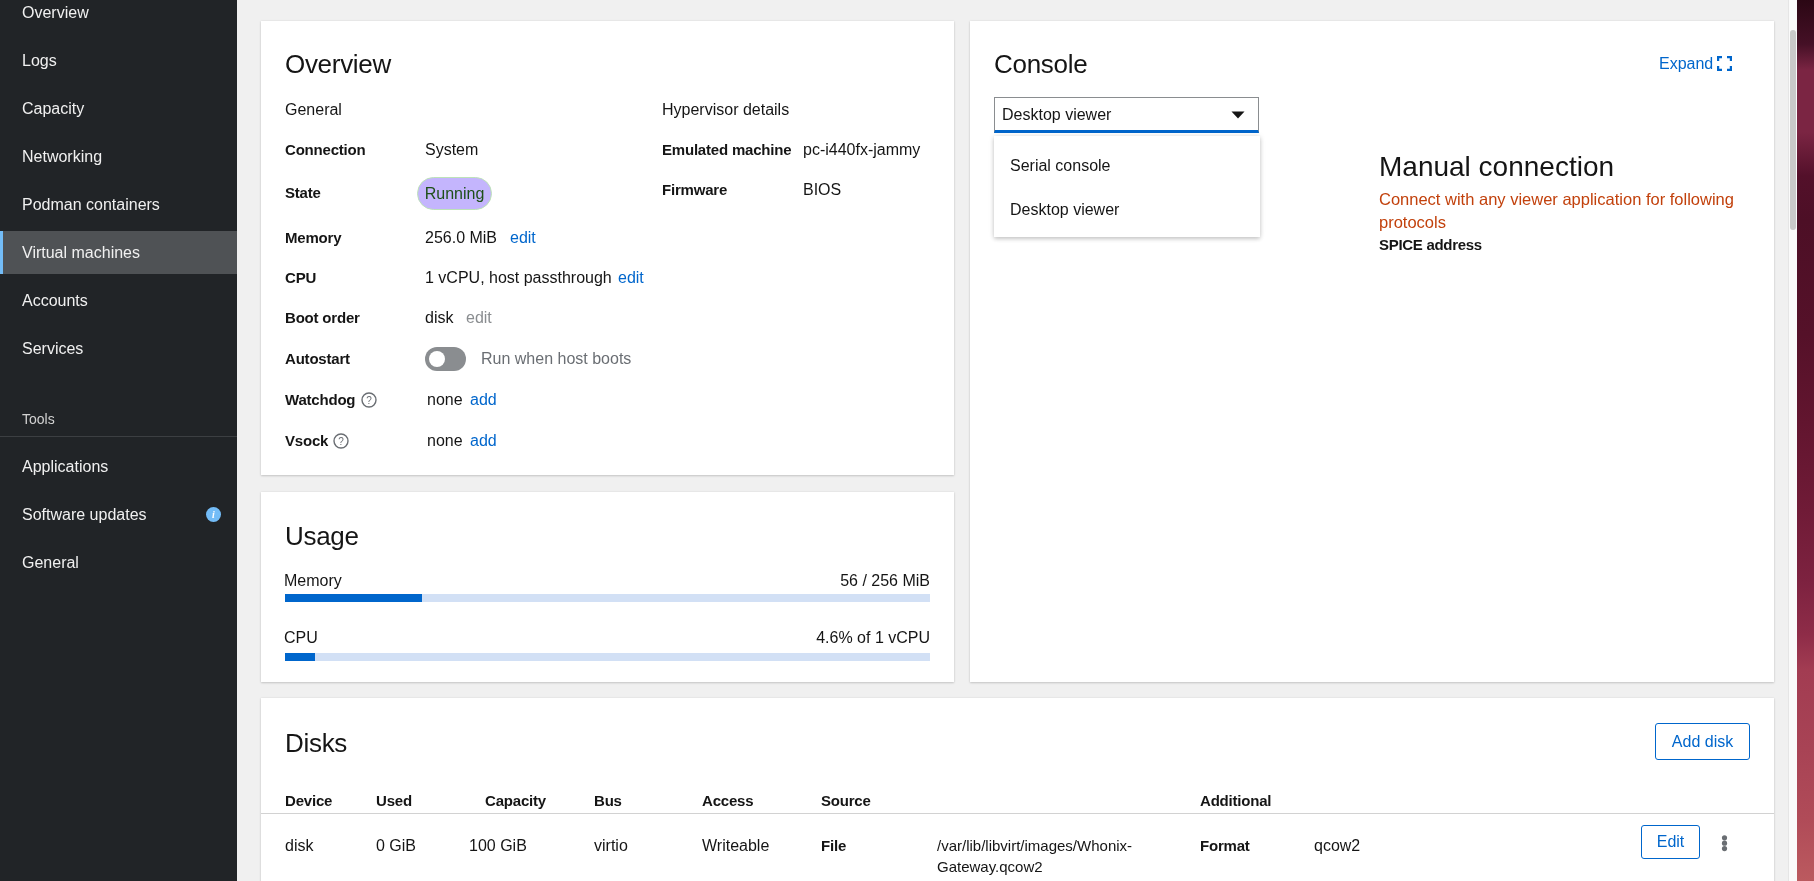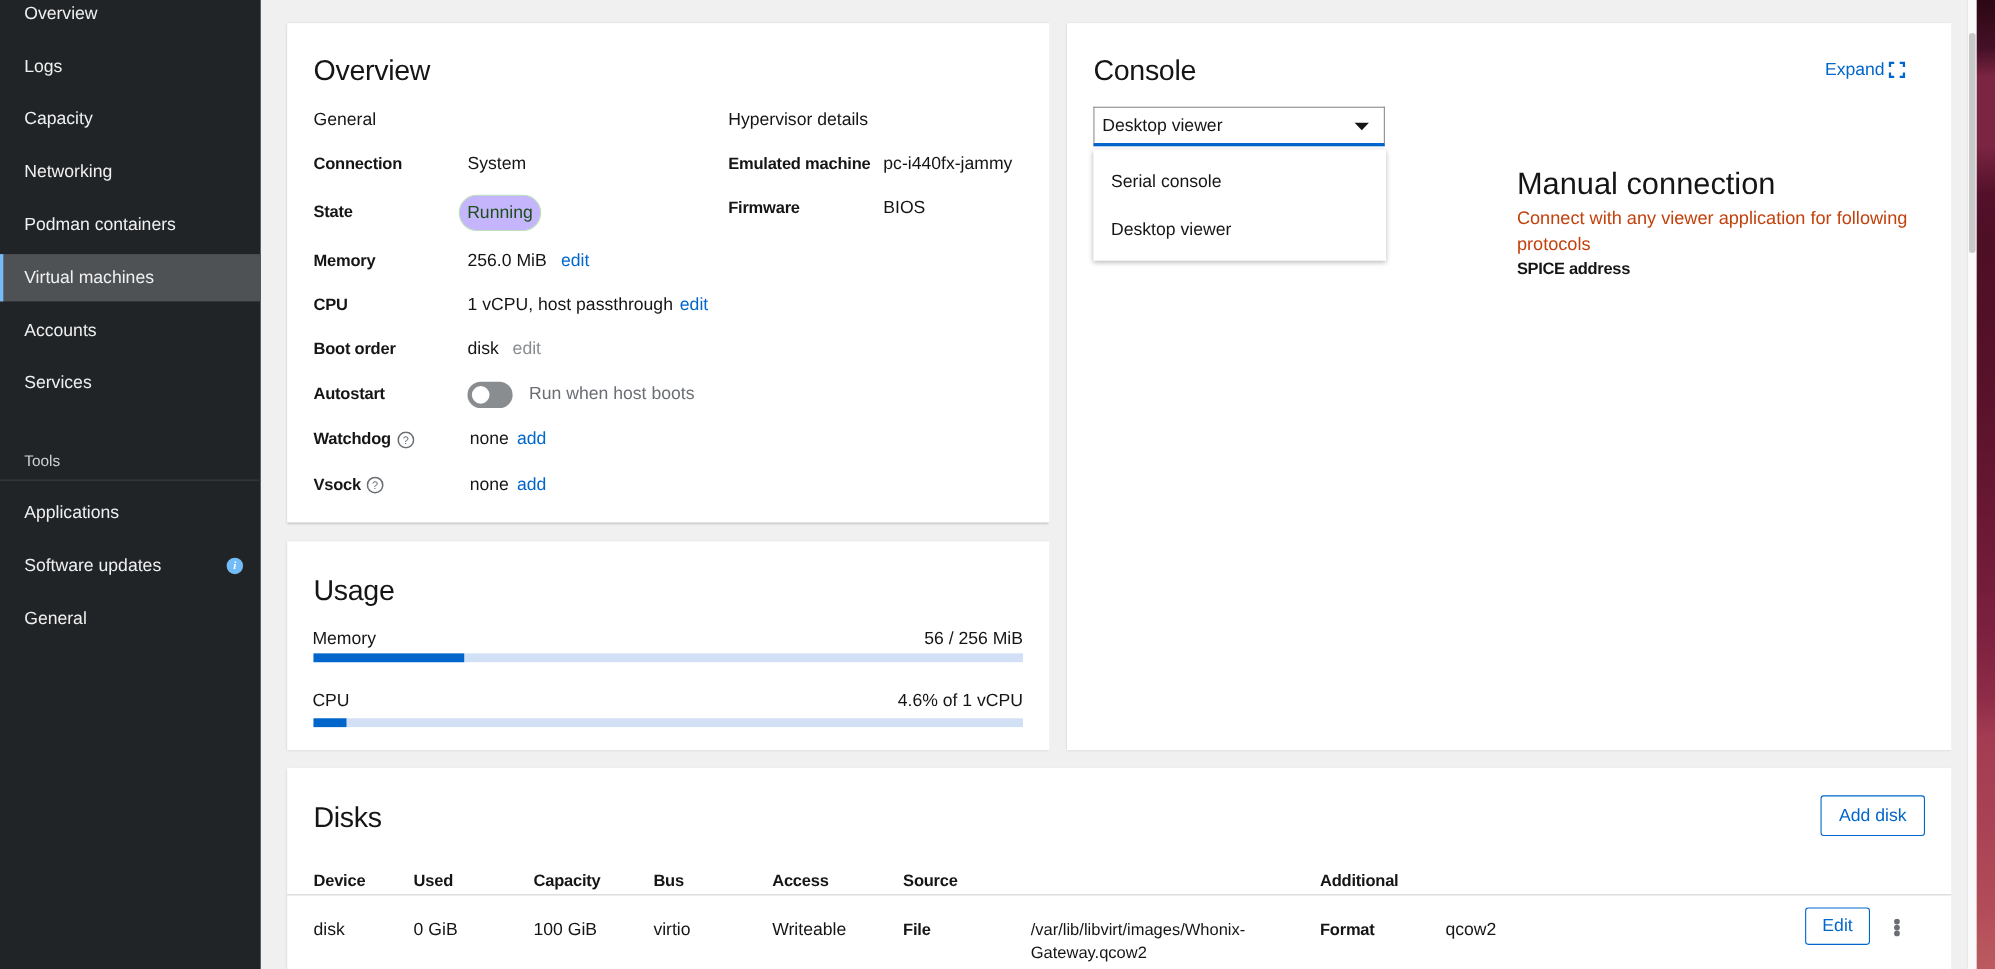--- a/index.html
+++ b/index.html
@@ -119,21 +119,21 @@
 <div class="lbl" style="left:285px; top:790px;">Device</div>
 <div class="lbl" style="left:376px; top:790px;">Used</div>
 <div class="lbl" style="left:485px; top:790px;">Capacity</div>
 <div class="lbl" style="left:594px; top:790px;">Bus</div>
 <div class="lbl" style="left:702px; top:790px;">Access</div>
 <div class="lbl" style="left:821px; top:790px;">Source</div>
 <div class="lbl" style="left:1200px; top:790px;">Additional</div>
 <div class="abs" style="left:261px; top:813px; width:1513px; height:1px; background:#d2d2d2;"></div>
 <div class="t" style="left:285px; top:835px;">disk</div>
 <div class="t" style="left:376px; top:835px;">0 GiB</div>
-<div class="t" style="left:485px; top:835px;">100 GiB</div>
+<div class="t" style="left:469px; top:835px;">100 GiB</div>
 <div class="t" style="left:594px; top:835px;">virtio</div>
 <div class="t" style="left:702px; top:835px;">Writeable</div>
 <div class="lbl" style="left:821px; top:835px;">File</div>
 <div class="t" style="left:937px; top:835px; font-size:15px; line-height:21px; white-space:normal; width:210px;">/var/lib/libvirt/images/Whonix-Gateway.qcow2</div>
 <div class="lbl" style="left:1200px; top:835px;">Format</div>
 <div class="t" style="left:1314px; top:835px;">qcow2</div>
 <div class="abs" style="left:1641px; top:825px; width:59px; height:34px; border:1px solid #0066cc; border-radius:3px; background:#fff; color:#0066cc; font-size:16px; text-align:center; line-height:32px;">Edit</div>
 <svg class="abs" style="left:1719px; top:835px;" width="11" height="17" viewBox="0 0 11 17">
     <circle cx="5.5" cy="2.8" r="2.6" fill="#6a6e73"></circle>
     <circle cx="5.5" cy="8.2" r="2.6" fill="#6a6e73"></circle>

